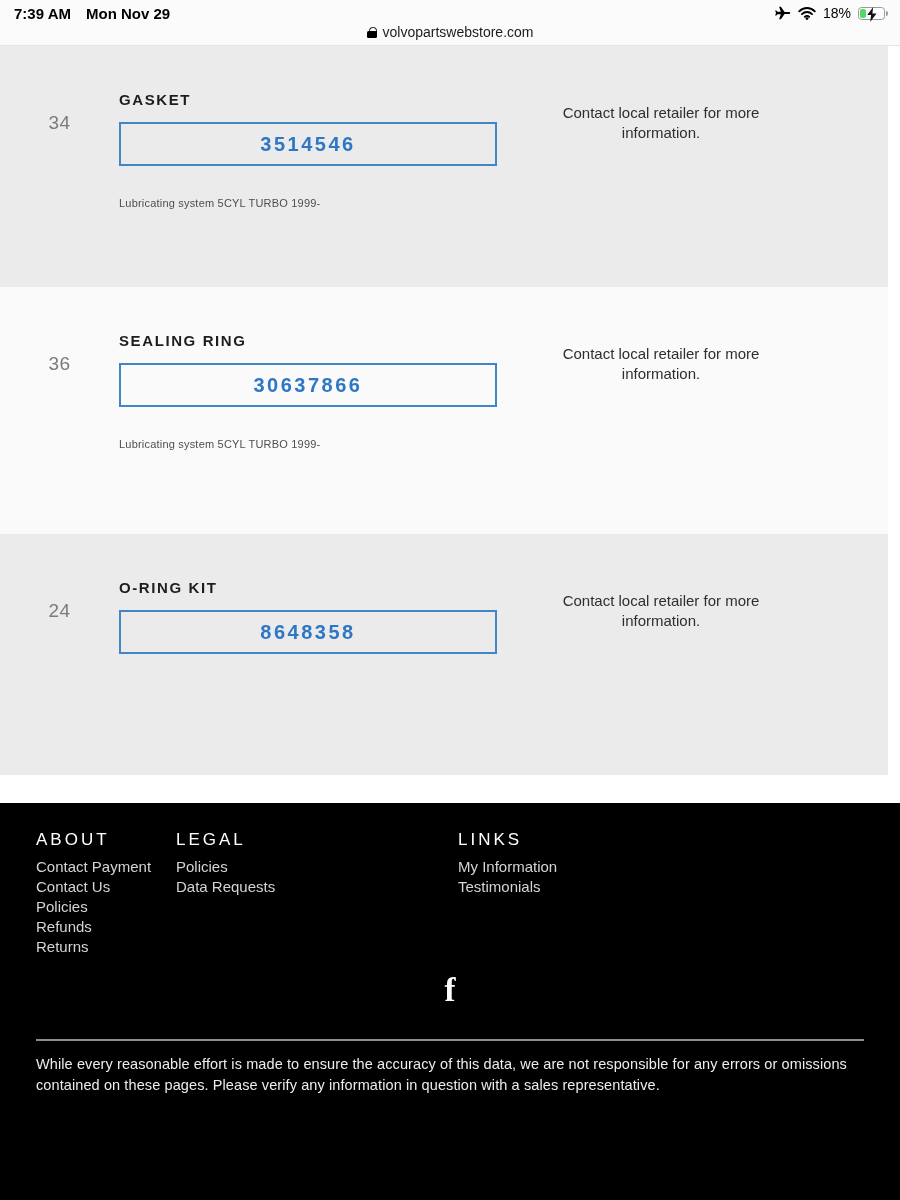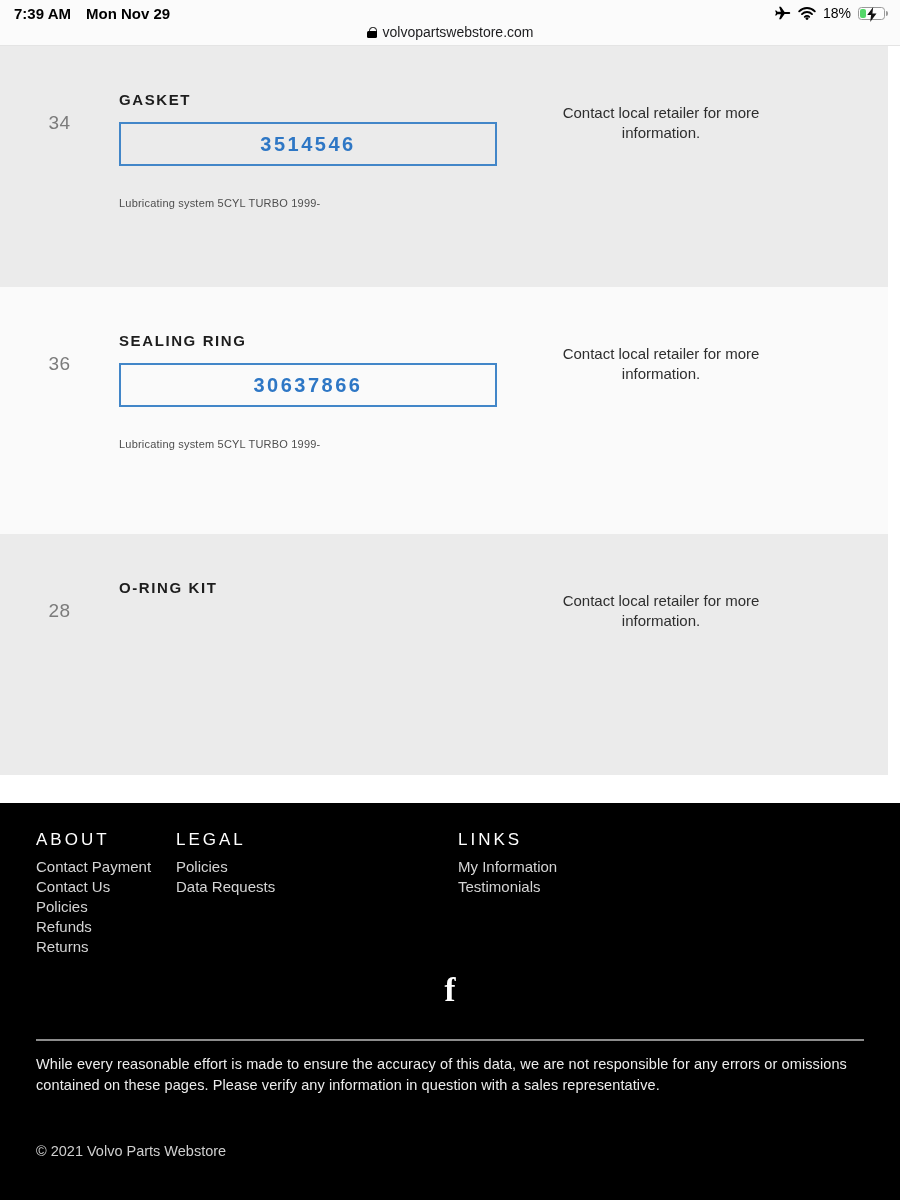--- a/index.html
+++ b/index.html
@@ -153,23 +153,24 @@
       <h3 class="part-name">SEALING RING</h3>
       <button class="part-number-btn">30637866</button>
       <p class="part-desc">Lubricating system 5CYL TURBO 1999-</p>
     </div>
     <div class="avail-col">
       <p>Contact local retailer for more information.</p>
     </div>
   </section>
 
   <section class="part-row gray row-h241">
-    <div class="ref-col">28</div>
+    <div class="ref-col">24</div>
     <div class="main-col">
       <h3 class="part-name">O-RING KIT</h3>
+      <button class="part-number-btn">8648358</button>
     </div>
     <div class="avail-col">
       <p>Contact local retailer for more information.</p>
     </div>
   </section>
 
   <div class="white-gap"></div>
 
   <footer class="site-footer">
     <div class="footer-cols">
@@ -194,16 +195,15 @@
     </div>
 
     <div class="social-row">
       <a class="fb">f</a>
     </div>
 
     <hr class="footer-divider">
 
     <p class="disclaimer">While every reasonable effort is made to ensure the accuracy of this data, we are not responsible for any errors or omissions contained on these pages. Please verify any information in question with a sales representative.</p>
 
-    <p class="copyright">© 2021 Volvo Parts Webstore</p>
   </footer>
 
 </div>
 
 </body></html>

